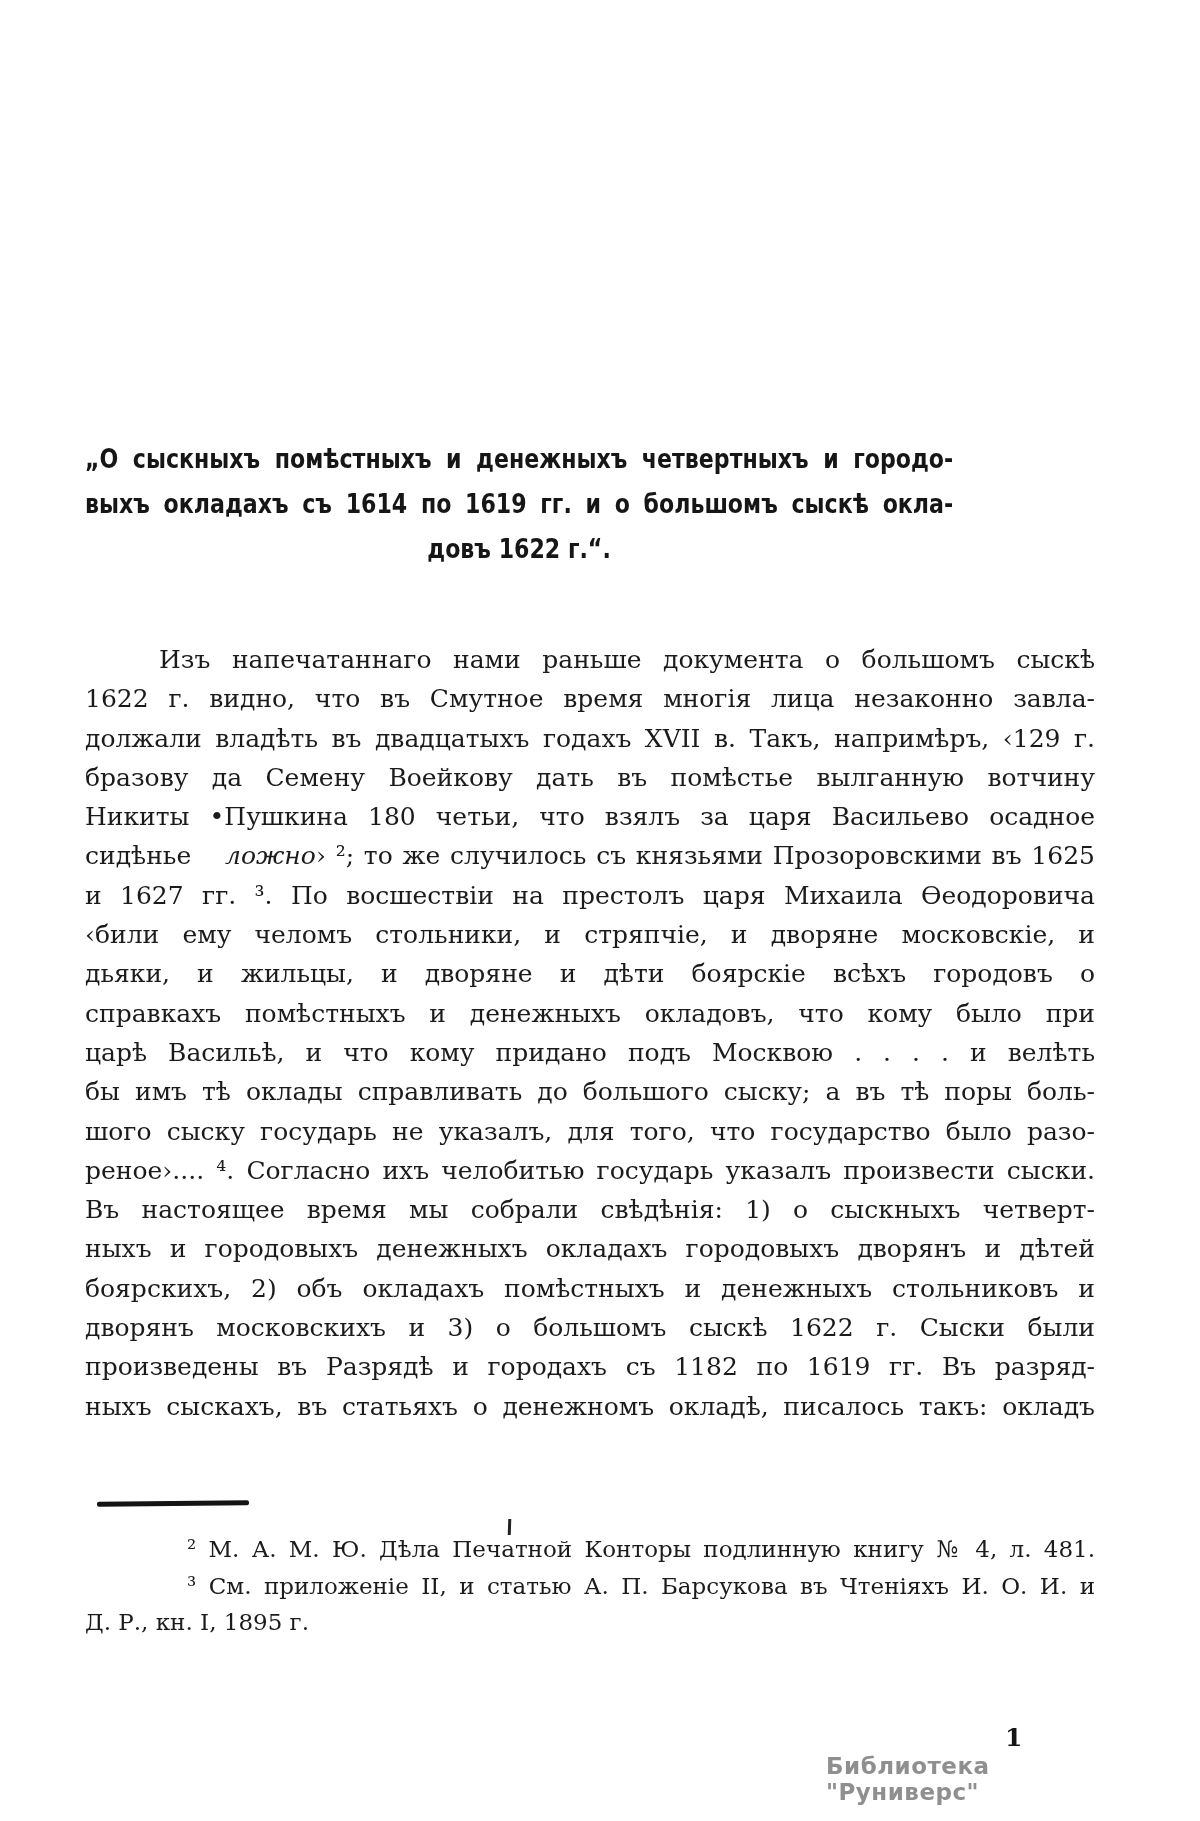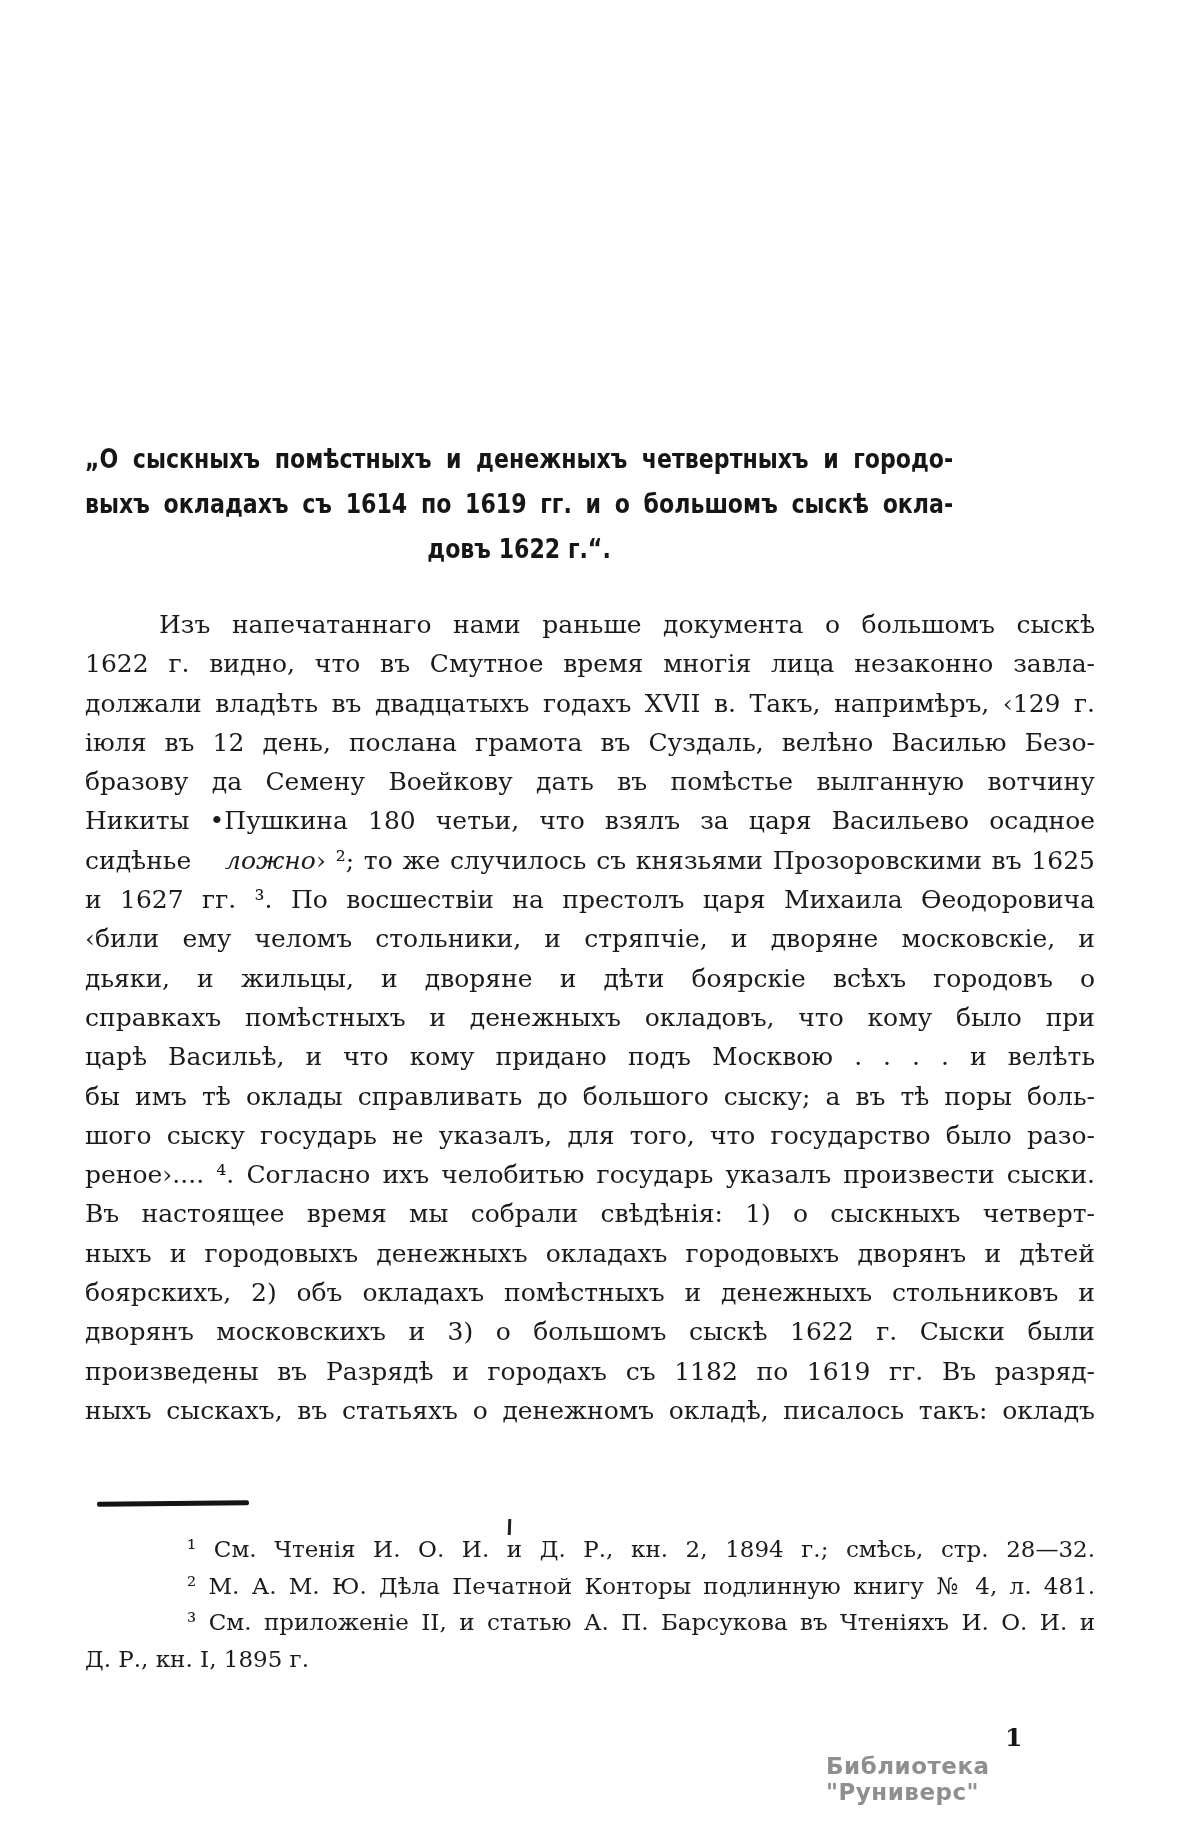--- a/index.html
+++ b/index.html
@@ -15,21 +15,21 @@
     font-size:27px; line-height:45px; color:#161616;
   }
   .title-line-just { text-align:justify; text-align-last:justify; white-space:nowrap; }
   .title-line-center { text-align:center; }
   
   .body-block {
     position:absolute; left:85px; top:605px; width:1010px;
     font-size:25px; line-height:39.3px;
   }
   .body-line { text-align:justify; text-align-last:justify; white-space:nowrap; }
-  .body-line.indent { padding-left:74px; }
+  .body-line.indent { padding-left:74px;margin-top:35px; }
   .italic { font-style:italic;margin-left:24px; }
   
   .fn-divider {
     position:absolute; left:97px; top:1501px; width:152px; height:5px;
     background:#141414; border-radius:2px; transform:rotate(-0.6deg);
   }
   .scan-tick {
     position:absolute; left:508px; top:1519px; width:3px; height:16px;
     background:#222222; transform:rotate(2deg);
   }
@@ -60,21 +60,20 @@
   <div class="title-block">
     <div class="title-line-just">„О сыскныхъ помѣстныхъ и денежныхъ четвертныхъ и городо-</div>
     <div class="title-line-just">выхъ окладахъ съ 1614 по 1619 гг. и о большомъ сыскѣ окла-</div>
     <div class="title-line-center">довъ 1622 г.“.</div>
   </div>
 
   <div class="body-block">
     <div class="body-line indent">Изъ напечатаннаго нами раньше документа о большомъ сыскѣ</div>
     <div class="body-line">1622 г. видно, что въ Смутное время многія лица незаконно завла-</div>
     <div class="body-line">должали владѣть въ двадцатыхъ годахъ XVII в. Такъ, напримѣръ, ‹129 г.</div>
-    <div class="body-line">іюля въ 12 день, послана грамота въ Суздаль, велѣно Василью Безо-</div>
     <div class="body-line">бразову да Семену Воейкову дать въ помѣстье вылганную вотчину</div>
     <div class="body-line">Никиты •Пушкина 180 четьи, что взялъ за царя Васильево осадное</div>
     <div class="body-line"><span>сидѣнье </span><span class="italic">ложно</span><span>› ²; то же случилось съ князьями Прозоровскими въ 1625</span></div>
     <div class="body-line">и 1627 гг. ³. По восшествіи на престолъ царя Михаила Ѳеодоровича</div>
     <div class="body-line">‹били ему челомъ стольники, и стряпчіе, и дворяне московскіе, и</div>
     <div class="body-line">дьяки, и жильцы, и дворяне и дѣти боярскіе всѣхъ городовъ о</div>
     <div class="body-line">справкахъ помѣстныхъ и денежныхъ окладовъ, что кому было при</div>
     <div class="body-line">царѣ Васильѣ, и что кому придано подъ Москвою . . . . и велѣть</div>
     <div class="body-line">бы имъ тѣ оклады справливать до большого сыску; а въ тѣ поры боль-</div>
     <div class="body-line">шого сыску государь не указалъ, для того, что государство было разо-</div>
@@ -84,21 +83,20 @@
     <div class="body-line">боярскихъ, 2) объ окладахъ помѣстныхъ и денежныхъ стольниковъ и</div>
     <div class="body-line">дворянъ московскихъ и 3) о большомъ сыскѣ 1622 г. Сыски были</div>
     <div class="body-line">произведены въ Разрядѣ и городахъ съ 1182 по 1619 гг. Въ разряд-</div>
     <div class="body-line">ныхъ сыскахъ, въ статьяхъ о денежномъ окладѣ, писалось такъ: окладъ</div>
   </div>
 
   <div class="fn-divider"></div>
   <div class="scan-tick"></div>
 
   <div class="footnotes-block">
-    <div class="fn-line indent">¹ См. Чтенія И. О. И. и Д. Р., кн. 2, 1894 г.; смѣсь, стр. 28—32.</div>
     <div class="fn-line indent">² М. А. М. Ю. Дѣла Печатной Конторы подлинную книгу № 4, л. 481.</div>
     <div class="fn-line indent">³ См. приложеніе II, и статью А. П. Барсукова въ Чтеніяхъ И. О. И. и</div>
     <div class="fn-line left-align">Д. Р., кн. I, 1895 г.</div>
   </div>
 
   <div class="page-number">1</div>
   <div class="watermark">Библиотека "Руниверс"</div>
 
 </div>
 

